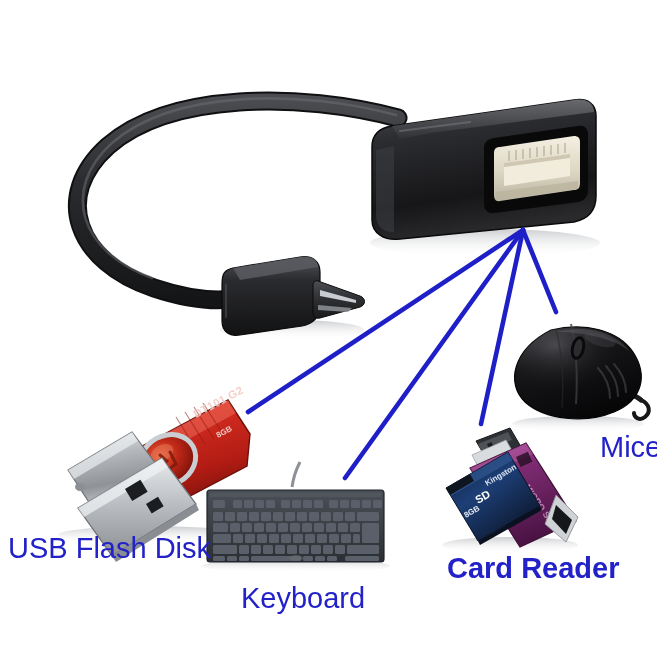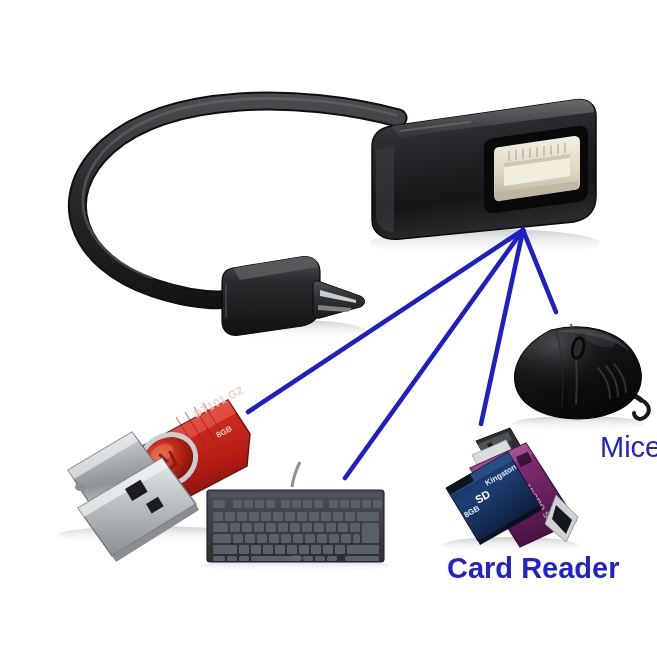--- a/index.html
+++ b/index.html
@@ -356,16 +356,18 @@
         <path d="M 598,368 C 606,377 610,388 610,398"></path>
         <path d="M 606,366 C 614,375 618,386 618,396"></path>
         <path d="M 614,364 C 622,373 626,383 626,392"></path>
       </g>
 
       <path d="M 556,332 C 588,324 616,332 630,352 C 618,340 586,332 556,332 Z" fill="#72727a" opacity="0.35"></path>
       <ellipse cx="600" cy="340" rx="16" ry="6" transform="rotate(16 600 340)" fill="#55555c" opacity="0.3"></ellipse>
     </g>
   </svg>
 
+  <div class="cap-label" id="label-usb-flash-disk">USB Flash Disk</div>
+  <div class="cap-label" id="label-keyboard">Keyboard</div>
   <div class="cap-label" id="label-card-reader">Card Reader</div>
   <div class="cap-label" id="label-mice">Mice</div>
 
 </div>
 
 </body></html>

